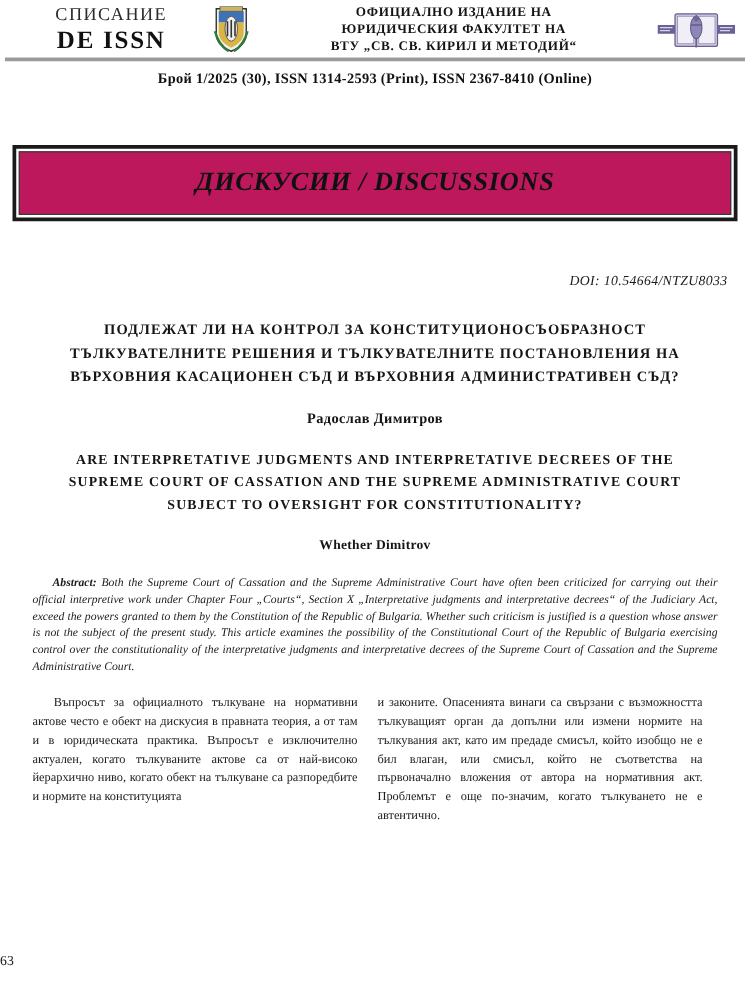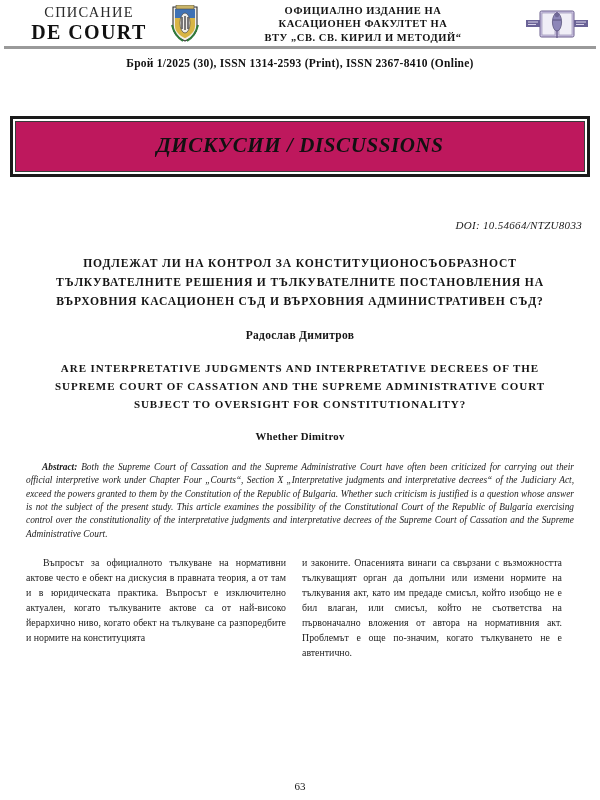--- a/index.html
+++ b/index.html
@@ -207,53 +207,52 @@
     overflow: hidden;
   }
   .body-cols .col p { margin: 0; }
   .body-cols .col.first p { text-indent: 17px; }
 
   
   .page-number {
     position: absolute;
     left: 0;
     right: 0;
-    bottom: 8px;
-    text-align: center;
+    bottom: 25px;
     font-family: "Liberation Serif", serif;
     font-size: 11px;
     color: #161616;
   }
 </style>
 </head>
 <body>
 
 <div class="masthead">
 
   <div class="journal-title">
     <div class="line1">СПИСАНИЕ</div>
-    <div class="line2">DE COURT</div>
+    <div class="line2">DE ISSN</div>
   </div>
 
   <div class="emblem-vtu">
     <svg width="30" height="38" viewBox="0 0 30 38">
       <path d="M3 2 H27 V22 C27 30 20 34 15 36 C10 34 3 30 3 22 Z" fill="#f2f0ea" stroke="#2f2f2f" stroke-width="1.1"></path>
       <path d="M5 4 H25 V13 H5 Z" fill="#3f72b5"></path>
       <path d="M5 13 H25 V21 C25 27 19.5 31 15 33.2 C10.5 31 5 27 5 21 Z" fill="#d8b545"></path>
       <ellipse cx="15" cy="18" rx="5" ry="10" fill="#efeee9" stroke="#4a4a4a" stroke-width="0.7"></ellipse>
       <path d="M12 12 v12 M15 11 v14 M18 12 v12" stroke="#37373a" stroke-width="1.3"></path>
       <path d="M2 20 C4 28 8 33 13 36" stroke="#2f7a3a" stroke-width="2" fill="none"></path>
       <path d="M28 20 C26 28 22 33 17 36" stroke="#2f7a3a" stroke-width="2" fill="none"></path>
       <rect x="6" y="0" width="18" height="4" fill="#c9b468" stroke="#4a4a4a" stroke-width="0.6"></rect>
     </svg>
   </div>
 
   <div class="official-text">
     <div>ОФИЦИАЛНО ИЗДАНИЕ НА</div>
-    <div>КАСАЦИОНЕН ФАКУЛТЕТ НА</div>
+    <div>ЮРИДИЧЕСКИЯ ФАКУЛТЕТ НА</div>
     <div>ВТУ „СВ. СВ. КИРИЛ И МЕТОДИЙ“</div>
   </div>
 
   <div class="emblem-faculty">
     <svg width="62" height="34" viewBox="0 0 62 34">
       <rect x="14" y="4" width="34" height="26" rx="1.5" fill="#cfc6e4" stroke="#6a5f8d" stroke-width="1"></rect>
       <rect x="16" y="6" width="13" height="22" fill="#f0eef7" stroke="#8d84ab" stroke-width="0.6"></rect>
       <rect x="33" y="6" width="13" height="22" fill="#f0eef7" stroke="#8d84ab" stroke-width="0.6"></rect>
       <path d="M31 5 v26" stroke="#6a5f8d" stroke-width="1.4"></path>
       <ellipse cx="31" cy="15" rx="4.6" ry="9" fill="#8d86b8" stroke="#4e4871" stroke-width="0.7"></ellipse>

